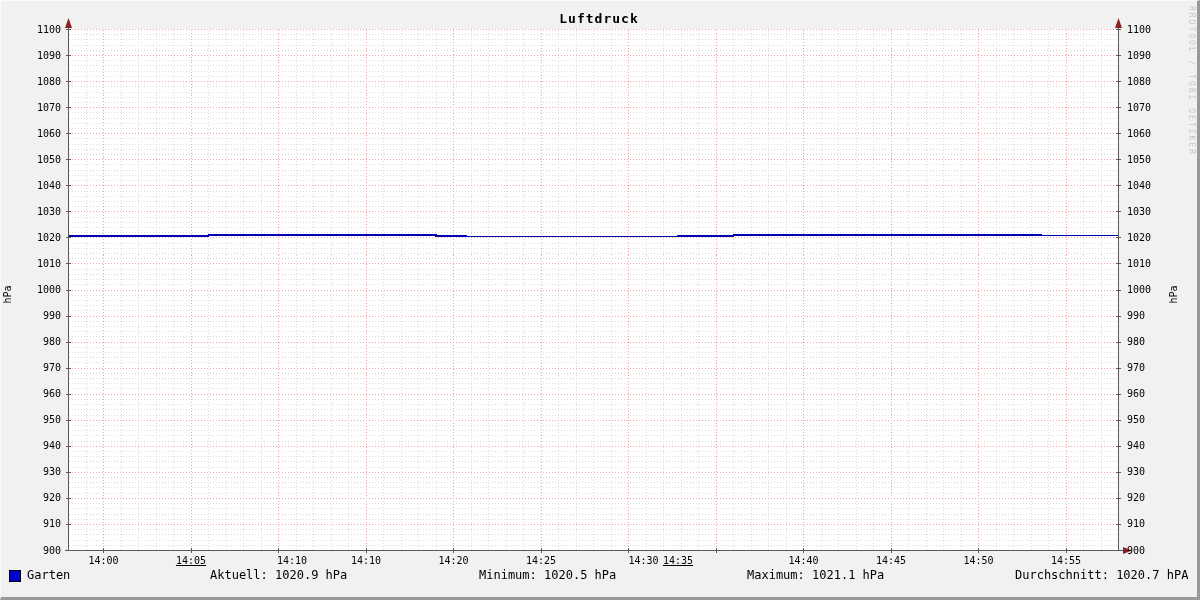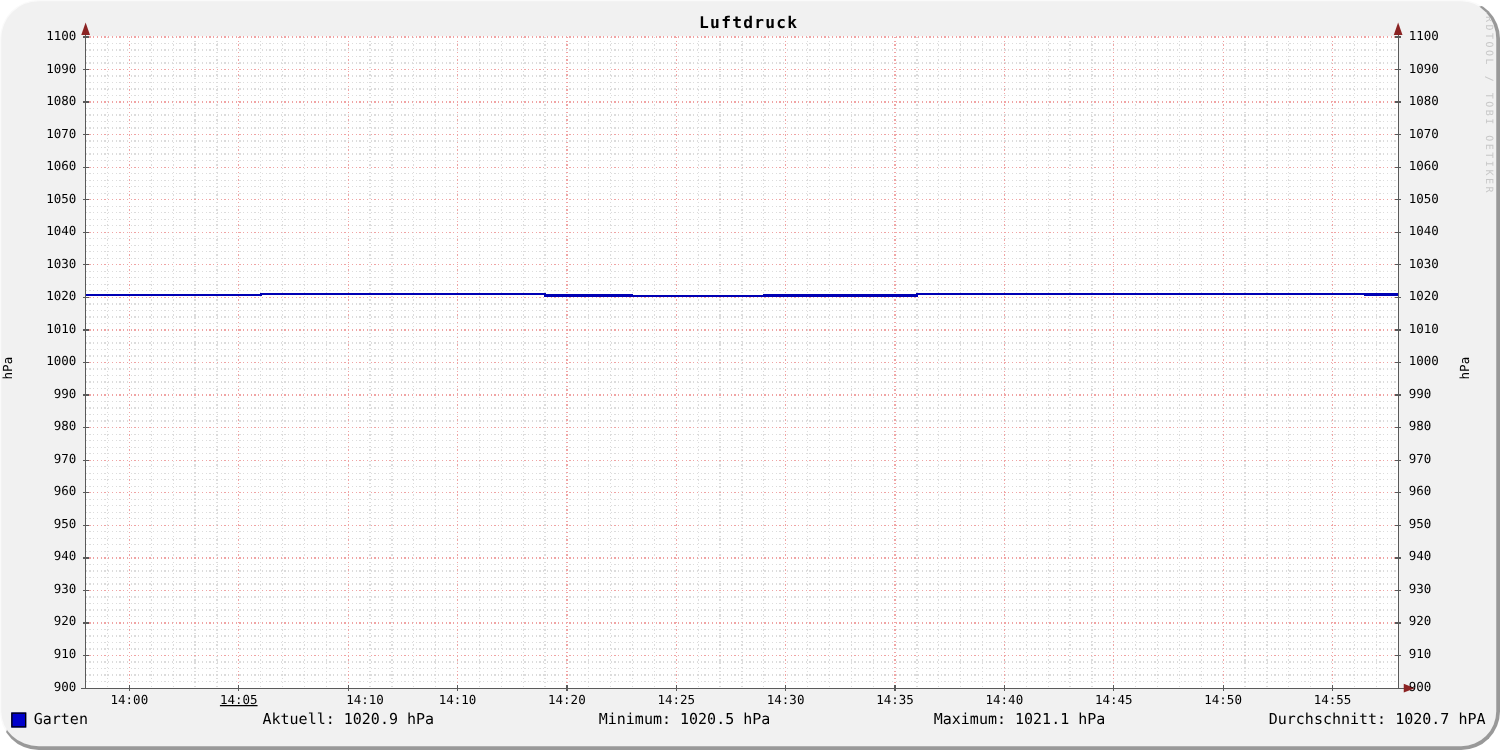--- a/index.html
+++ b/index.html
@@ -3,21 +3,20 @@
 <meta charset="utf-8">
 <style>
   html,body{margin:0;padding:0;background:#fff;}
   .graph{
     position:relative;width:1200px;height:600px;
     background:#f1f1f1;overflow:hidden;box-sizing:border-box;
     border-top:1px solid #fafafa;border-left:1px solid #fafafa;
     border-right:3px solid #999;border-bottom:3px solid #999;
     font-family:"DejaVu Sans Mono","Liberation Mono",monospace;
     color:#000;
-    border-radius:31px;
   }
   .canvas{position:absolute;left:67px;top:28px;width:1051px;height:522px;background:#ffffff;}
   .plot-svg{position:absolute;left:0;top:0;width:1200px;height:600px;}
   .chart-title{
     position:absolute;top:10px;left:0;width:100%;text-align:center;
     font-size:13px;font-weight:bold;letter-spacing:1px;
   }
   .watermark{
     position:absolute;top:5px;right:1px;
     writing-mode:vertical-rl;font-size:8px;letter-spacing:2px;color:#c8c8c8;
@@ -321,22 +320,22 @@
       <span class="tick-label" style="left: 1126px; width: 40px; text-align: left; top: 48.55px;">1090</span>
       <span class="tick-label" style="left: 1126px; width: 40px; text-align: left; top: 22.5px;">1100</span>
     </div>
   <div id="xlabels">
       <span class="tick-label" style="left: 72.5px; width: 60px; text-align: center; top: 554px;">14:00</span>
       <span class="tick-label" style="left: 160px; width: 60px; text-align: center; top: 554px; text-decoration: underline;">14:05</span>
       <span class="tick-label" style="left: 261px; width: 60px; text-align: center; top: 554px;">14:10</span>
       <span class="tick-label" style="left: 335px; width: 60px; text-align: center; top: 554px;">14:10</span>
       <span class="tick-label" style="left: 422.5px; width: 60px; text-align: center; top: 554px;">14:20</span>
       <span class="tick-label" style="left: 510px; width: 60px; text-align: center; top: 554px;">14:25</span>
-      <span class="tick-label" style="left: 597.5px; width: 60px; text-align: center; top: 554px;">14:30</span>
-      <span class="tick-label" style="left: 685px; width: 60px; text-align: center; top: 554px;">14:35</span>
+      <span class="tick-label" style="left: 597.5px; width: 60px; text-align: right; top: 554px;">14:30</span>
+      <span class="tick-label" style="left: 647px; width: 60px; text-align: center; top: 554px; text-decoration: underline;">14:35</span>
       <span class="tick-label" style="left: 772.5px; width: 60px; text-align: center; top: 554px;">14:40</span>
       <span class="tick-label" style="left: 860px; width: 60px; text-align: center; top: 554px;">14:45</span>
       <span class="tick-label" style="left: 947.5px; width: 60px; text-align: center; top: 554px;">14:50</span>
       <span class="tick-label" style="left: 1035px; width: 60px; text-align: center; top: 554px;">14:55</span>
     </div>
 
   <div class="legend-swatch" id="legend-swatch" style="background: rgb(0, 0, 204);"></div>
   <span class="legend-label">Garten</span>
   <span class="stat stat-0">Aktuell: 1020.9 hPa</span>
   <span class="stat stat-1">Minimum: 1020.5 hPa</span>

